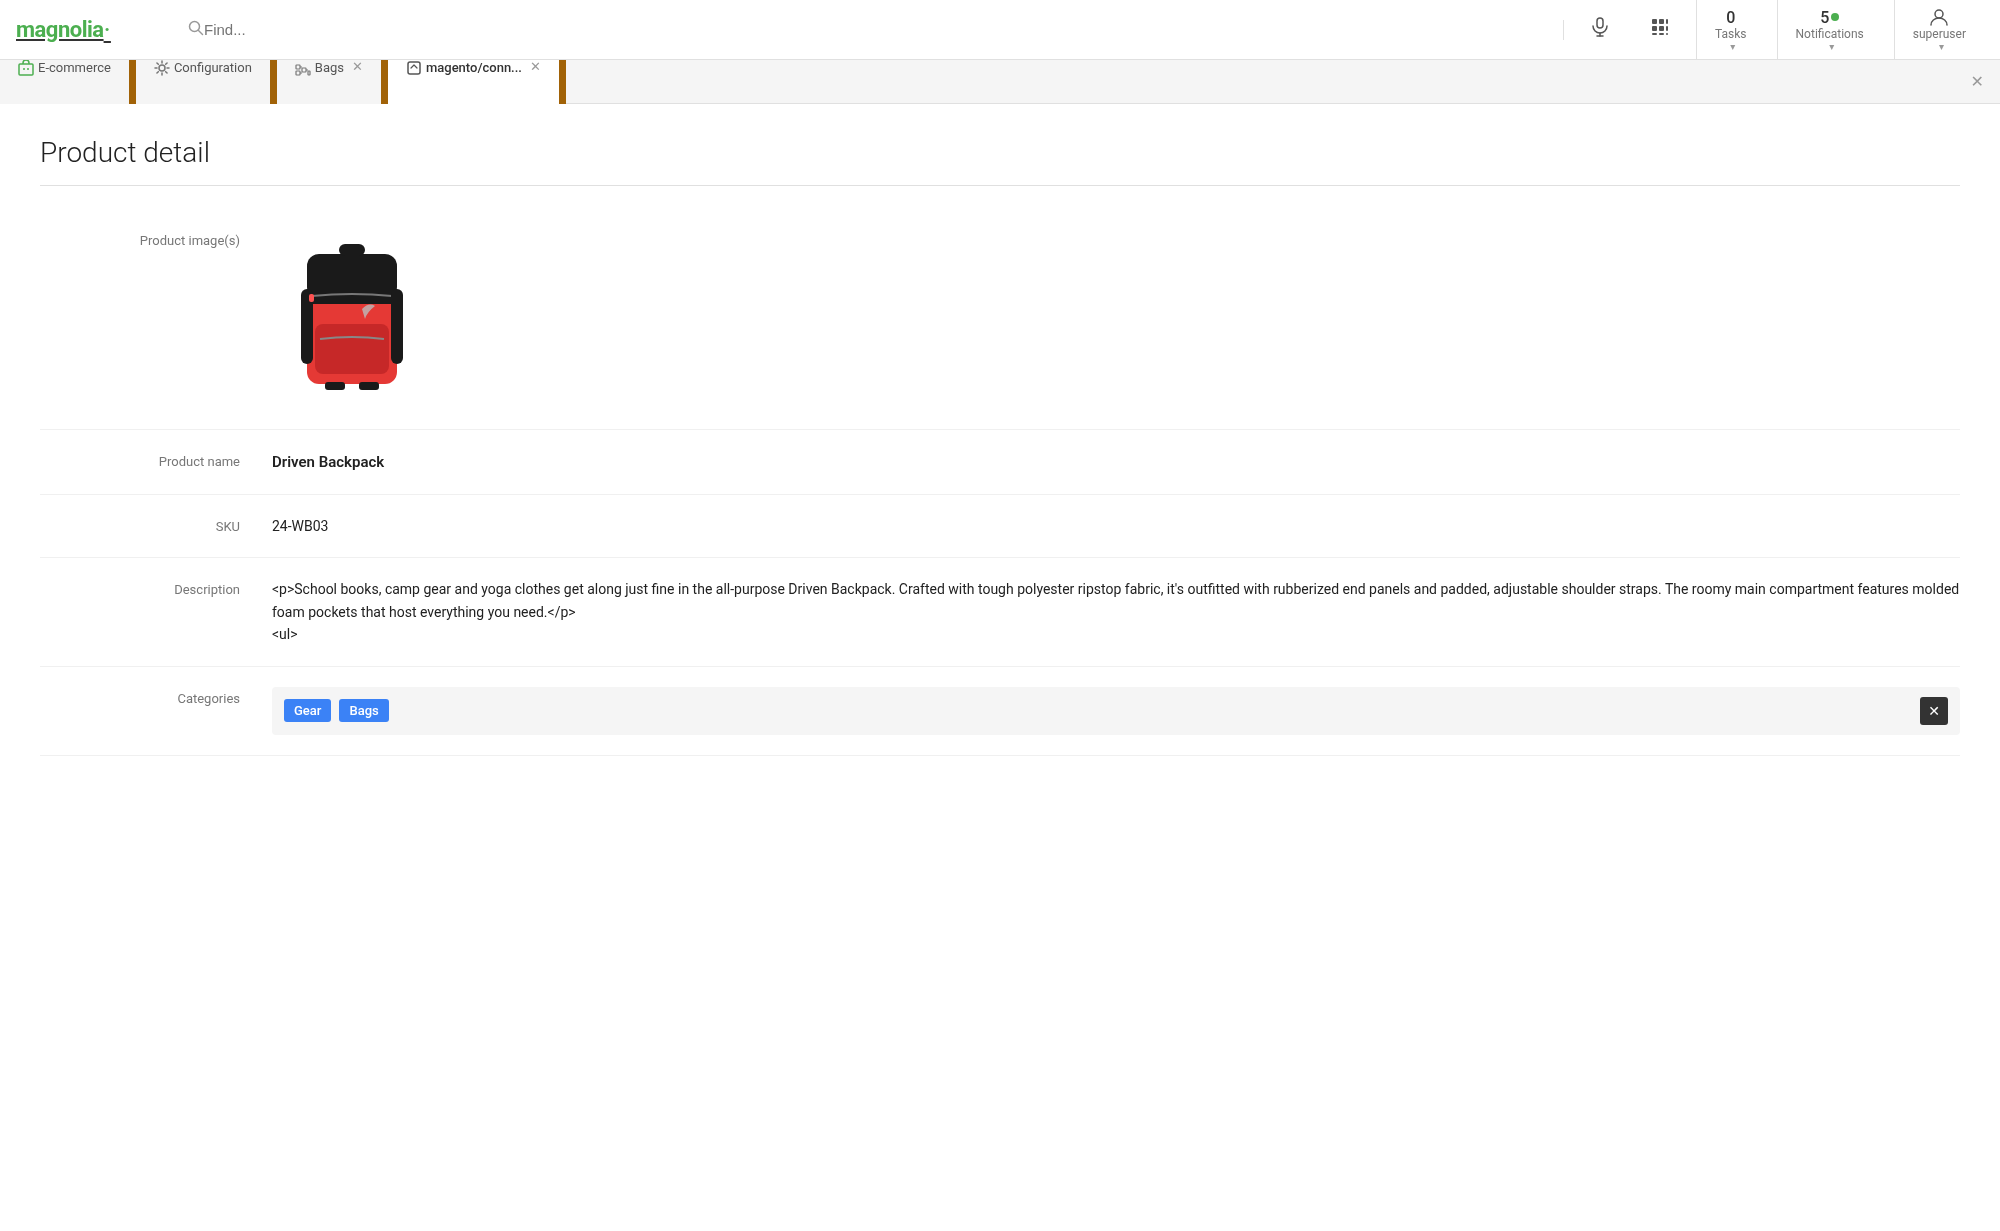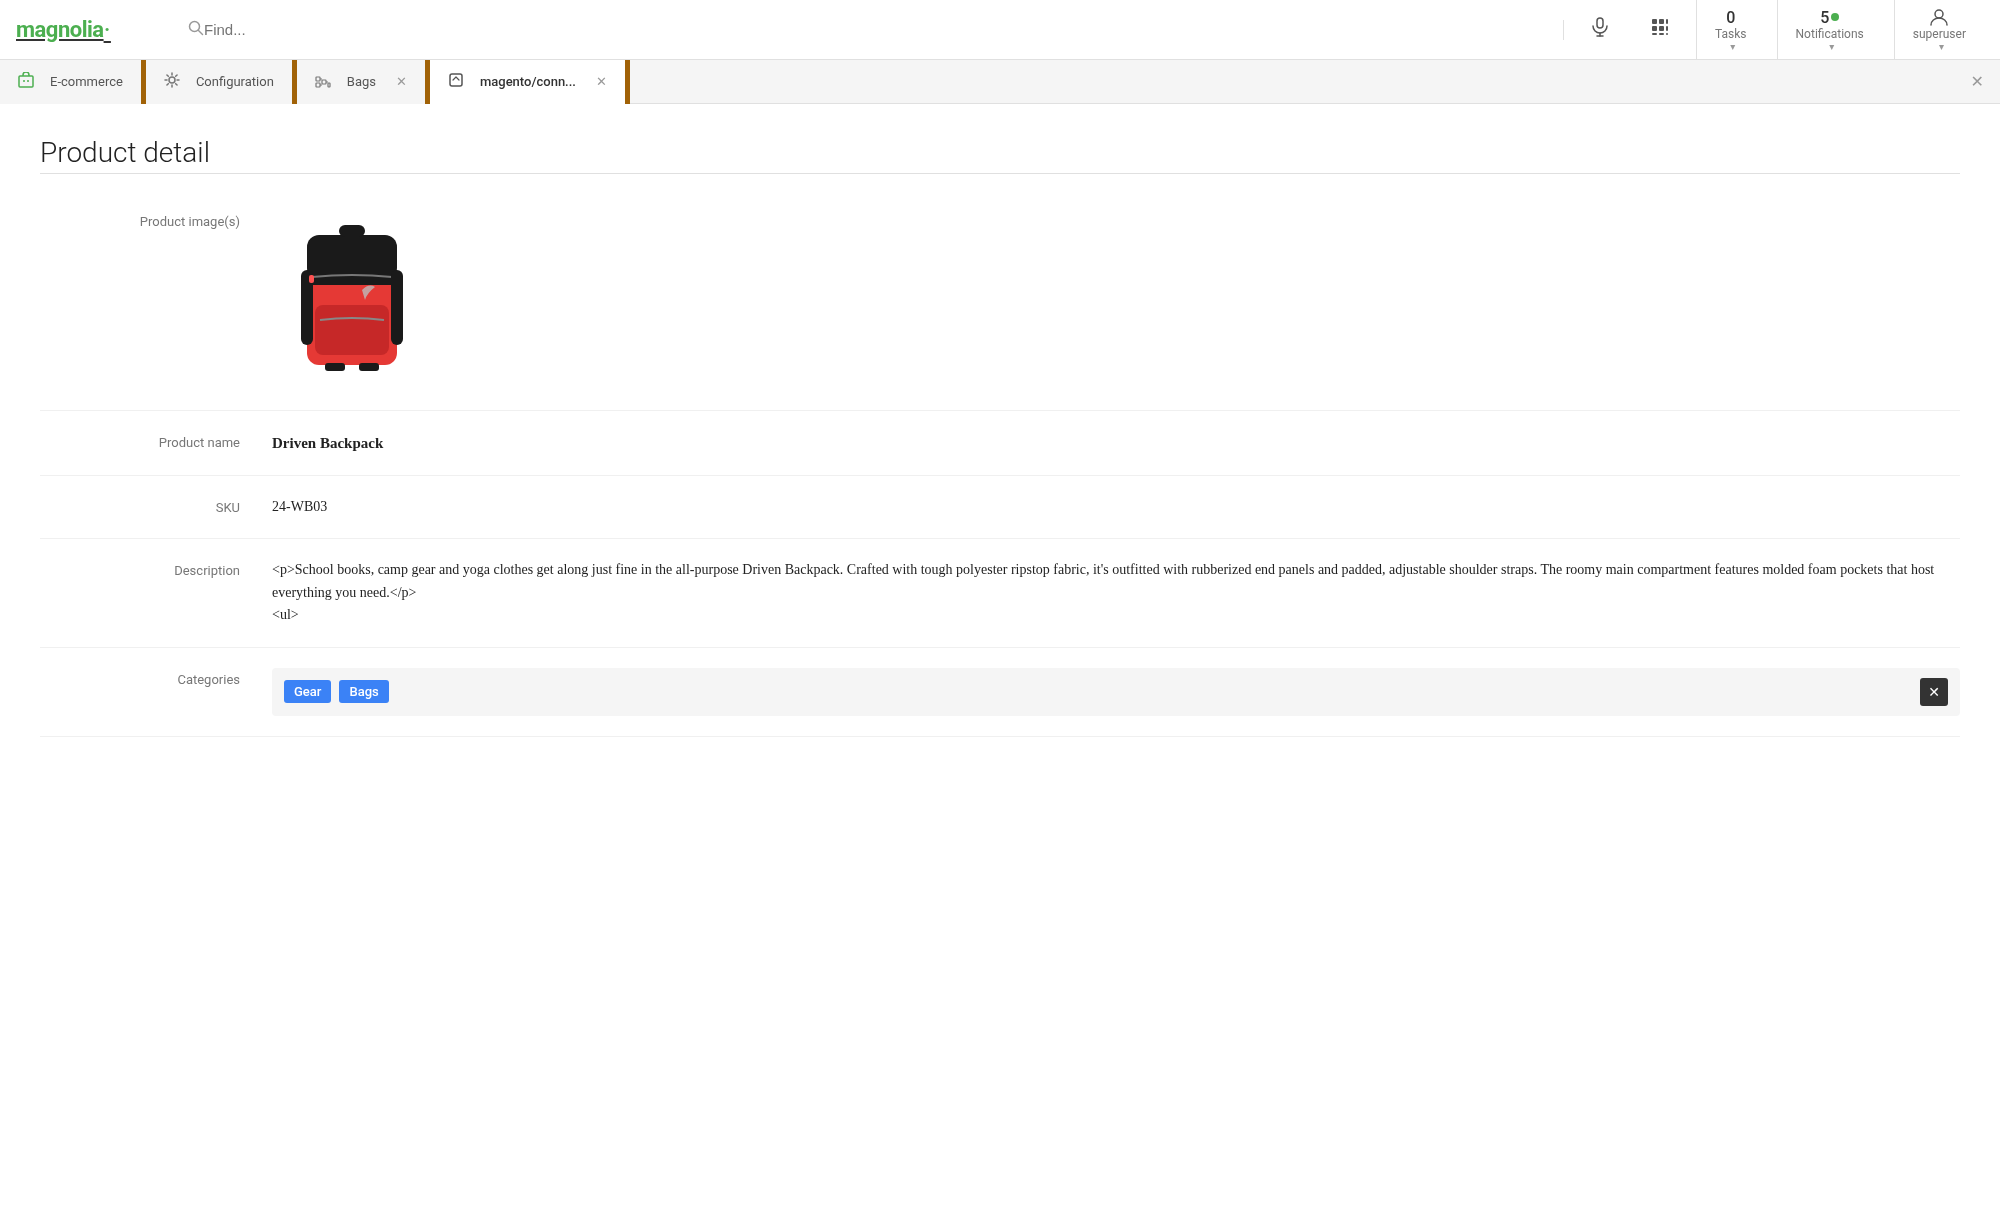--- a/index.html
+++ b/index.html
@@ -92,26 +92,26 @@
     .tabbar {
       display: flex;
       align-items: center;
       background: #f5f5f5;
       border-bottom: 1px solid #e0e0e0;
       height: 44px;
       padding: 0 0 0 0;
     }
     .tab {
       display: flex;
-      align-items: center;
-      gap: 16px;
+      align-items: flex-start;
+      gap: 4px;
       padding: 0 18px;
       height: 44px;
       cursor: pointer;
-      border-right: 5px solid #a16207;
+      border-right: 7px solid #a16207;
       font-size: 13px;
       color: #555;
       background: #f5f5f5;
       white-space: nowrap;
     }
     .tab.active {
       background: #fff;
       color: #333;
       font-weight: 500;
     }
@@ -132,22 +132,22 @@
     }
 
     
     .main-content {
       padding: 32px 40px;
     }
     .page-title {
       font-size: 28px;
       font-weight: 300;
       color: #222;
-      margin-bottom: 16px;
-      padding-bottom: 4px;
+      margin-bottom: 23px;
+      padding-bottom: 16px;
       border-bottom: 1px solid #e0e0e0;
     }
 
     
     .form-section {
       display: flex;
       flex-direction: column;
       gap: 0;
     }
     .form-row {
@@ -163,21 +163,20 @@
       text-align: right;
       color: #777;
       font-size: 13px;
       padding-top: 4px;
     }
     .form-value {
       flex: 1;
       font-size: 14px;
       color: #222;
       line-height: 1.6;
-      font-family: Liberation Serif, serif;
     }
     .form-value.bold { font-weight: 600; font-size: 15px; }
 
     
     .product-image-container {
       width: 160px;
       height: 180px;
       display: flex;
       align-items: center;
       justify-content: center;

